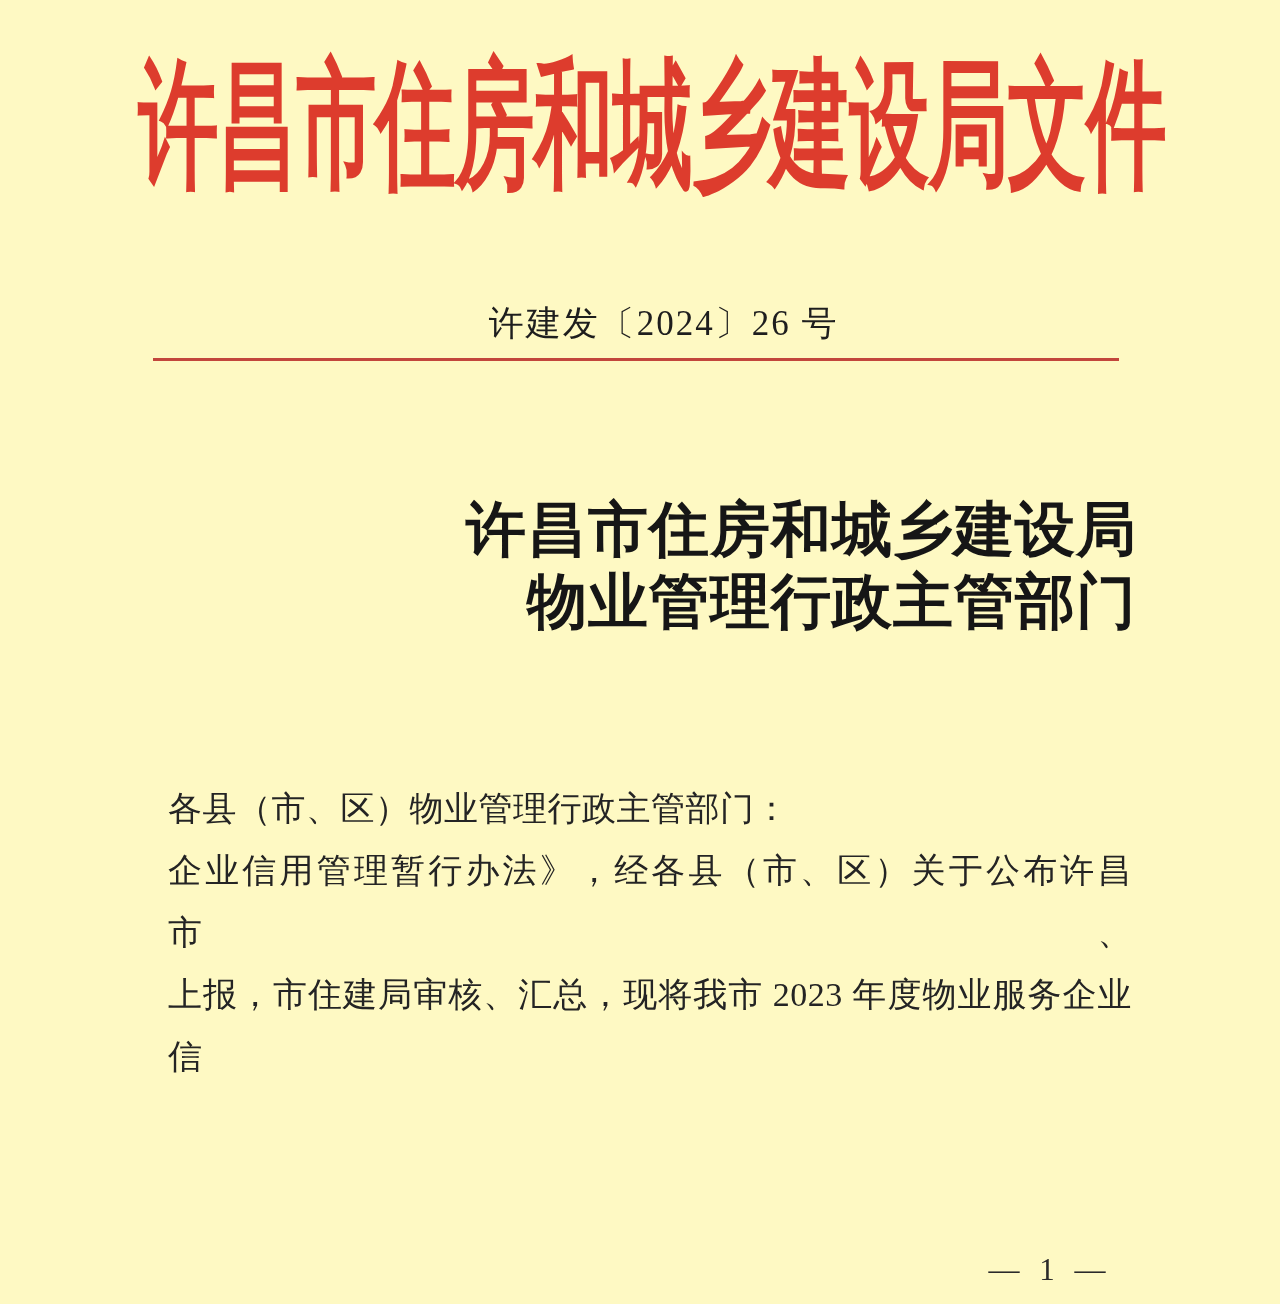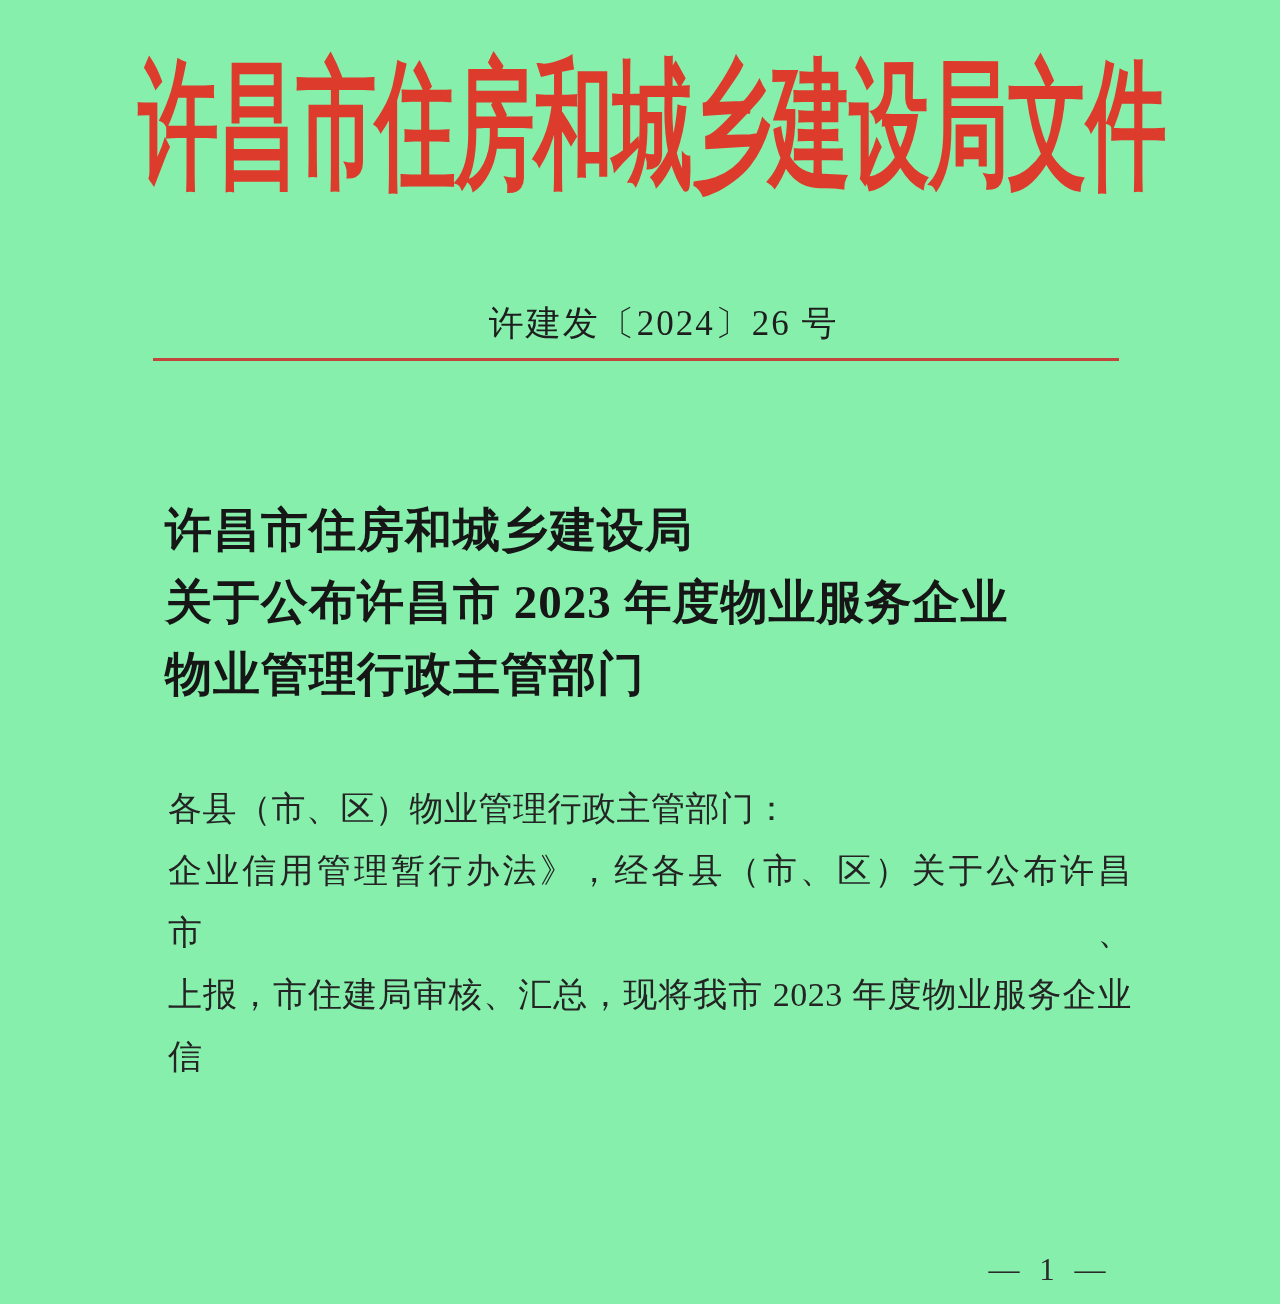--- a/index.html
+++ b/index.html
@@ -4,21 +4,21 @@
 <style>
   html, body {
     margin: 0;
     padding: 0;
     background: #ffffff;
   }
   .page {
     position: relative;
     width: 1280px;
     height: 1304px;
-    background: #86efac;
+    background: #fef9c3;
     overflow: hidden;
     font-family: "Liberation Serif", "DejaVu Serif", serif;
   }
   
   .agency-header {
     position: absolute;
     top: 56px;
     left: 0;
     right: 0;
     text-align: center;
@@ -52,22 +52,22 @@
     width: 966px;
     height: 3px;
     background: #c2463c;
   }
   
   .doc-title {
     position: absolute;
     top: 494px;
     left: 165px;
     width: 972px;
-    text-align: left;
-    font-size: 47px;
+    text-align: right;
+    font-size: 60px;
     font-weight: bold;
     color: #161616;
     line-height: 72px;
     letter-spacing: 1px;
   }
   
   .body-block {
     position: absolute;
     top: 778px;
     left: 168px;
@@ -108,21 +108,20 @@
 <div class="page">
 
   <div class="agency-header">许昌市住房和城乡建设局文件</div>
 
   <div class="doc-number">许建发〔2024〕26 号</div>
 
   <div class="red-divider"></div>
 
   <div class="doc-title">
     <div class="doc-title-line">许昌市住房和城乡建设局</div>
-    <div class="doc-title-line">关于公布许昌市 2023 年度物业服务企业</div>
     <div class="doc-title-line">物业管理行政主管部门</div>
   </div>
 
   <div class="body-block">
     <div class="body-line">各县（市、区）物业管理行政主管部门：</div>
     <div class="body-line fill">企业信用管理暂行办法》，经各县（市、区）关于公布许昌市、</div>
     <div class="body-line fill">上报，市住建局审核、汇总，现将我市 2023 年度物业服务企业信</div>
 
   </div>
 

